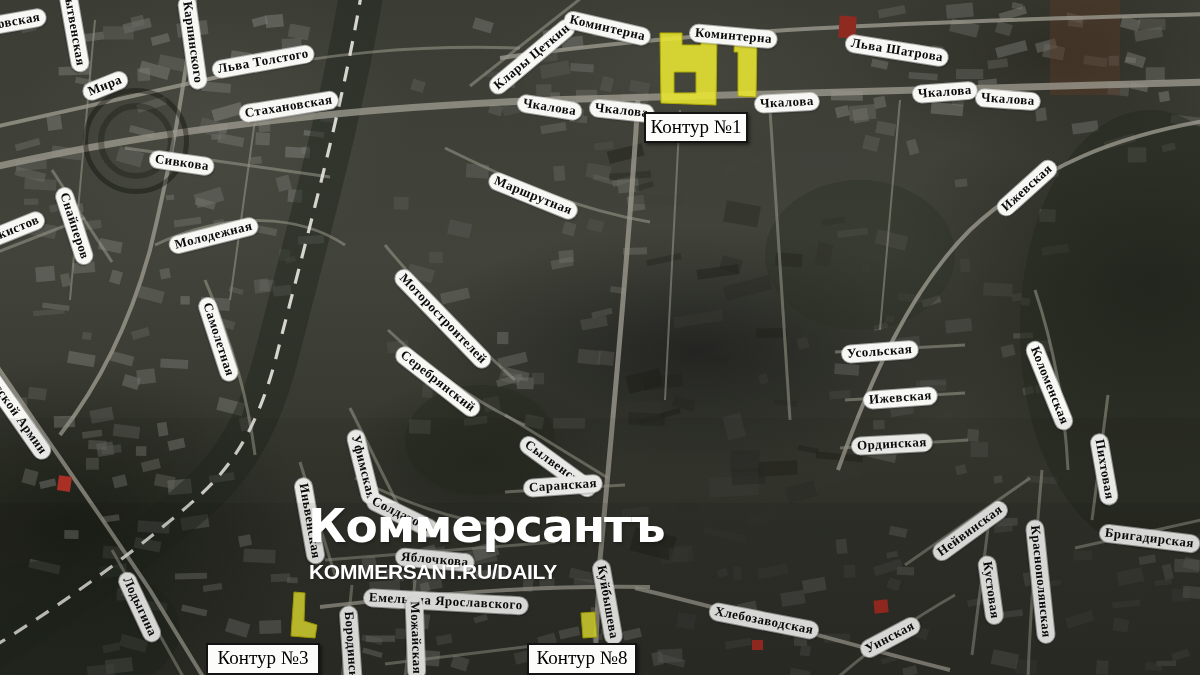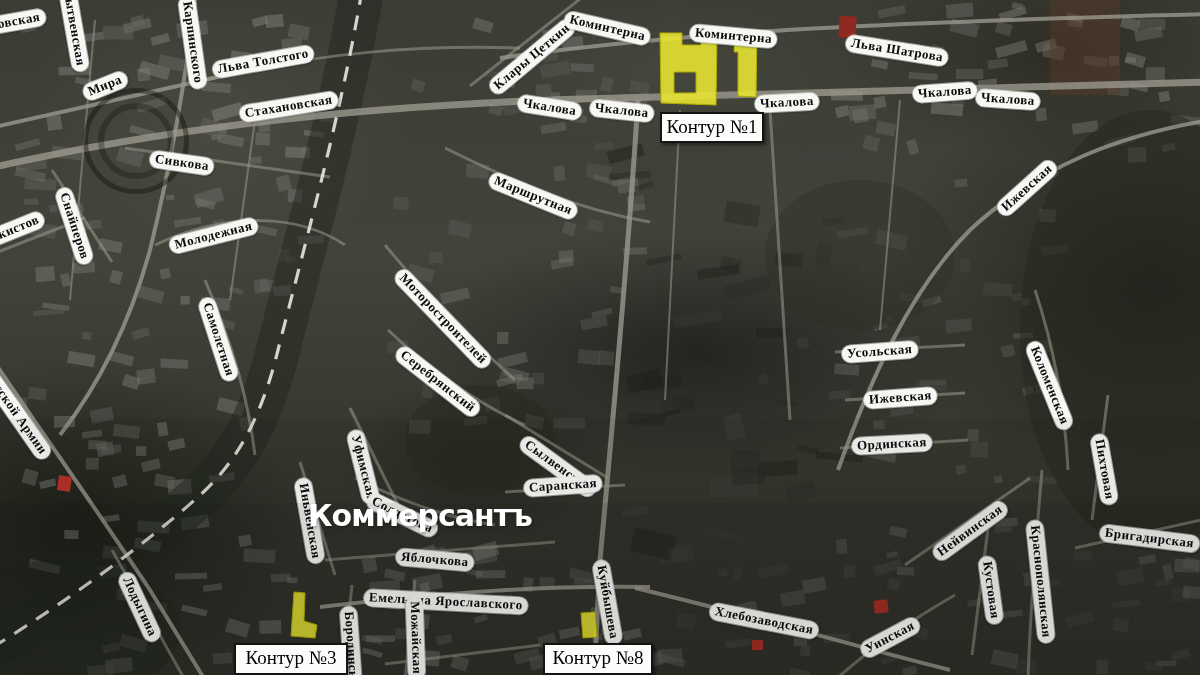--- a/index.html
+++ b/index.html
@@ -21,27 +21,27 @@
       linear-gradient(180deg, rgba(0,0,0,0) 0 62%, rgba(0,0,0,.06) 62% 74.5%,
       rgba(0,0,0,.13) 74.5% 100%);}
   svg.layer{position:absolute;left:0;top:0;}
   .slabel{position:absolute;height:17px;line-height:16px;white-space:nowrap;
     background:#f7f7f4;color:#0b0b0b;font-weight:bold;font-size:13px;
     letter-spacing:.5px;padding:0 5px;border-radius:9px;
     box-shadow:0 0 0 1px rgba(255,255,255,.55), 1px 1px 2px rgba(0,0,0,.55);
     transform-origin:0 50%;}
   .callout{position:absolute;background:#fcfcfb;border:2px solid #141414;
     color:#000;font-size:19px;font-weight:normal;text-align:center;
-    box-shadow:2px 2px 3px rgba(0,0,0,.45);margin-left:16px;}
+    box-shadow:2px 2px 3px rgba(0,0,0,.45);}
   #stamp{position:absolute;left:83px;top:88px;width:96px;height:96px;border-radius:50%;
     border:5px solid rgba(14,16,9,.42);}
   #stamp:after{content:"";position:absolute;left:10px;top:10px;right:10px;bottom:10px;
     border-radius:50%;border:6px solid rgba(14,16,9,.3);}
   #logo{position:absolute;left:308px;top:498px;color:#fff;
-    font-family:"DejaVu Sans",sans-serif;font-weight:bold;font-size:30px;
+    font-family:"DejaVu Sans",sans-serif;font-weight:bold;font-size:47px;
     letter-spacing:-1px;text-shadow:1px 2px 3px rgba(0,0,0,.25);}
   #logo-url{position:absolute;left:309px;top:560px;color:#fff;
     font-family:"Liberation Sans",sans-serif;font-weight:bold;font-size:21px;
     letter-spacing:-.3px;text-shadow:1px 1px 2px rgba(0,0,0,.3);}
 </style>
 </head>
 <body>
 
 <div id="stage">
   <div id="ground"></div>
@@ -581,19 +581,20 @@
       <div class="slabel" style="left: 518px; top: 94px; transform: rotate(9deg); background: rgb(247, 247, 244); color: rgb(11, 11, 11);">Чкалова</div>
       <div class="slabel" style="left: 590px; top: 99px; transform: rotate(6deg); background: rgb(247, 247, 244); color: rgb(11, 11, 11);">Чкалова</div>
       <div class="slabel" style="left: 755px; top: 96px; transform: rotate(-3deg); background: rgb(247, 247, 244); color: rgb(11, 11, 11);">Чкалова</div>
       <div class="slabel" style="left: 913px; top: 86px; transform: rotate(-4deg); background: rgb(247, 247, 244); color: rgb(11, 11, 11);">Чкалова</div>
       <div class="slabel" style="left: 976px; top: 89px; transform: rotate(4deg); background: rgb(247, 247, 244); color: rgb(11, 11, 11);">Чкалова</div>
     </div>
 
   <div id="bands"></div>
 
   <div id="logo">Коммерсантъ</div>
+  <div id="logo-url">KOMMERSANT.RU/DAILY</div>
 
   <div id="callouts">
       <div class="callout" style="left: 644px; top: 112px; width: 100px; height: 27px; line-height: 25px;">Контур №1</div>
       <div class="callout" style="left: 527px; top: 643px; width: 106px; height: 28px; line-height: 26px;">Контур №8</div>
-      <div class="callout" style="left: 218px; top: 643px; width: 110px; height: 28px; line-height: 26px;">Контур №3</div>
+      <div class="callout" style="left: 206px; top: 643px; width: 110px; height: 28px; line-height: 26px;">Контур №3</div>
     </div>
 </div>
 
 </body></html>

